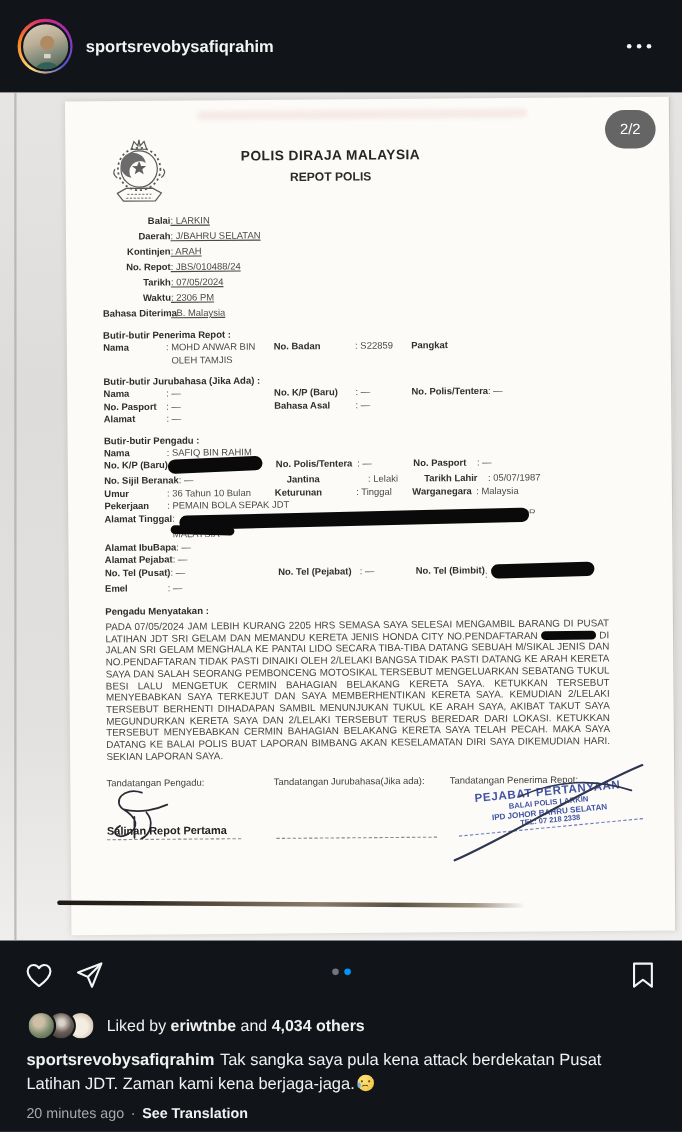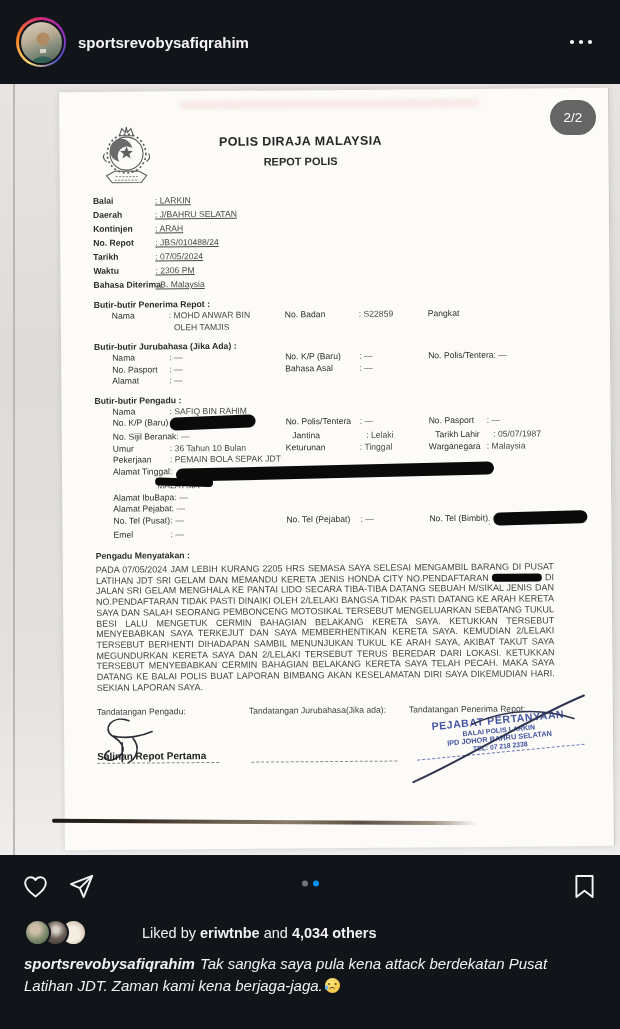--- a/index.html
+++ b/index.html
@@ -33,26 +33,26 @@
     border-radius:2px; }
 
   
   .doc-header { position:relative; height:62px; text-align:center; padding-right:42px; }
   .crest { position:absolute; left:6px; top:2px; }
   .doc-title { font-size:12.5px; font-weight:700; letter-spacing:.4px; color:#262626; padding-top:14px; }
   .doc-subtitle { font-size:11px; font-weight:700; color:#2b2b2b; margin-top:7px; }
 
   .meta { margin-top:10px; }
   .mrow { line-height:14px; font-size:8.6px; white-space:nowrap; }
-  .mrow .ml { display:inline-block; width:62px; font-weight:700; color:#2e2e2e; }
+  .mrow .ml { display:inline-block; width:62px; font-weight:700; color:#2e2e2e;text-align:right; }
   .mrow .mv { color:#4a4a4a;text-decoration:underline; }
 
   .sec { margin-top:7px; font-size:8.7px; font-weight:700; color:#2c2c2c; line-height:12px; }
   .frow { display:flex; line-height:11.5px; font-size:8.6px; white-space:nowrap; }
-  .frow .lb { font-weight:400; color:#2e2e2e;margin-left:18px; }
+  .frow .lb { font-weight:700; color:#2e2e2e; }
   .frow .vl { color:#4a4a4a; }
   .c1l { flex:0 0 57px; } .c1v { flex:0 0 98px; }
   .c2l { flex:0 0 74px; } .c2v { flex:0 0 51px; }
   .c3l { flex:0 0 58px; } .c3v { flex:1; }
   .span-right { flex:1; }
   .twoline span { display:block; }
   .twoline span:last-child { padding-left:5px; }
 
   .redact { background:#0a0a0a; display:inline-block; }
   .redact-kp { width:86px; height:13px; border-radius:7px; transform:rotate(-2deg); margin-top:-1px; }
@@ -95,24 +95,24 @@
   .save-btn { margin-left:auto; margin-right:0; }
 
   
   .liked-row { display:flex; align-items:center; padding:8px 24px 0 24px; font-size:14.5px; }
   .liker-avatars { display:flex; margin-right:10px; }
   .lk-av { width:27px; height:27px; border-radius:50%; border:2px solid #11151a; flex:0 0 auto; }
   .lk-av + .lk-av { margin-left:-9px; }
   .lk1 { background:radial-gradient(circle at 40% 35%,#cdbfa8 22%,#7e8b6d 55%,#44523f 100%); z-index:3; }
   .lk2 { background:radial-gradient(circle at 52% 38%,#d8d2c8 14%,#6b6058 48%,#2c2826 100%); z-index:2; }
   .lk3 { background:radial-gradient(circle at 45% 55%,#f4ede2 40%,#d7c9b6 70%,#968876 100%); z-index:1; }
-  .liked-text { color:#f1f1f1;margin-left:45px; }
+  .liked-text { color:#f1f1f1; }
   .liked-text .b { font-weight:700; }
 
-  .caption { padding:7px 24px 0 24px; font-size:15px; line-height:21.5px; color:#f1f1f1;font-style:italic; }
+  .caption { padding:7px 24px 0 24px; font-size:15px; line-height:21.5px; color:#f1f1f1; }
   .caption .cap-user { font-weight:700; margin-right:5px; }
 
   .emoji { display:inline-block; width:15px; height:15px; border-radius:50%;
     background:radial-gradient(circle at 35% 30%,#ffe27a,#f2bf3a); position:relative; vertical-align:-2px; margin-left:2px; }
   .emoji .eyes { position:absolute; left:3px; top:5px; width:2.6px; height:2.6px; border-radius:50%;
     background:#5a4a1a; box-shadow:6.6px 0 0 #5a4a1a; }
   .emoji .mouth { position:absolute; left:4.6px; top:9.6px; width:5.8px; height:3px;
     border-radius:50% 50% 0 0 / 100% 100% 0 0; border-top:1.6px solid #5a4a1a; }
   .emoji .tear { position:absolute; left:0.6px; top:7.6px; width:3px; height:4.6px; background:#6fb3f0;
     border-radius:50% 50% 50% 50% / 58% 58% 42% 42%; }
@@ -346,14 +346,19 @@
       <span class="b">eriwtnbe</span>
       <span>and</span>
       <span class="b">4,034 others</span>
     </div>
   </div>
 
   <div class="caption">
     <span class="cap-user">sportsrevobysafiqrahim</span><span>Tak sangka saya pula kena attack berdekatan Pusat Latihan JDT. Zaman kami kena berjaga-jaga.</span><span class="emoji"><span class="eyes"></span><span class="mouth"></span><span class="tear"></span></span>
   </div>
 
+  <div class="footer-row">
+    <span>20 minutes ago</span>
+    <span>·</span>
+    <span class="see-translation">See Translation</span>
+  </div>
 
 </div>
 
 </body></html>

